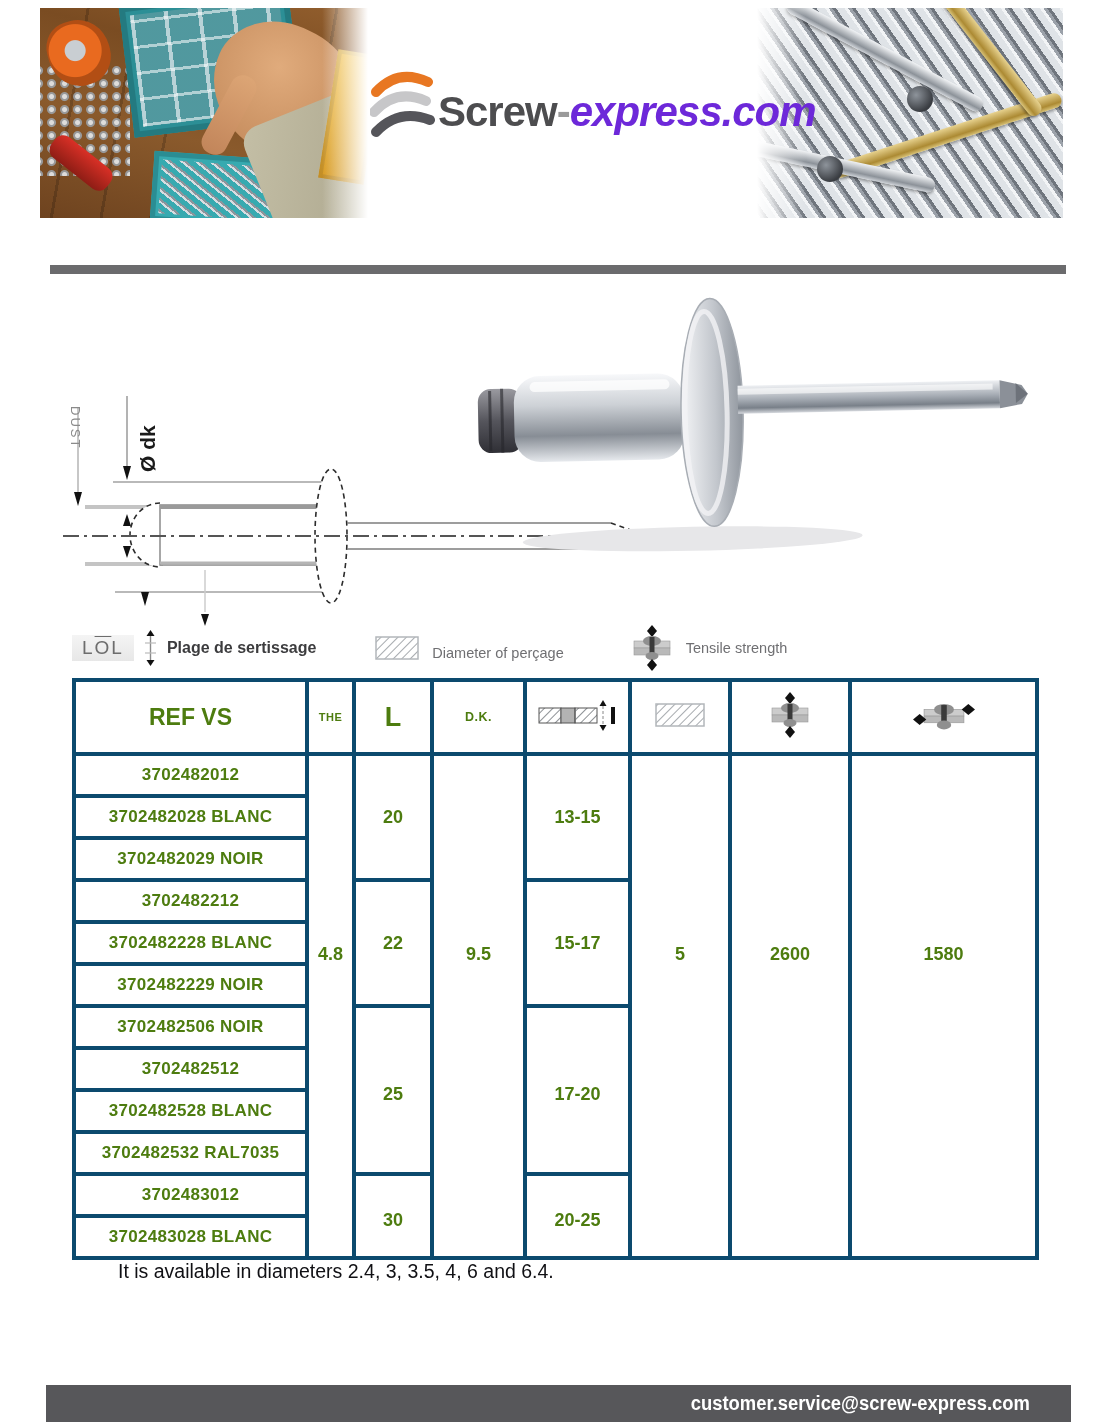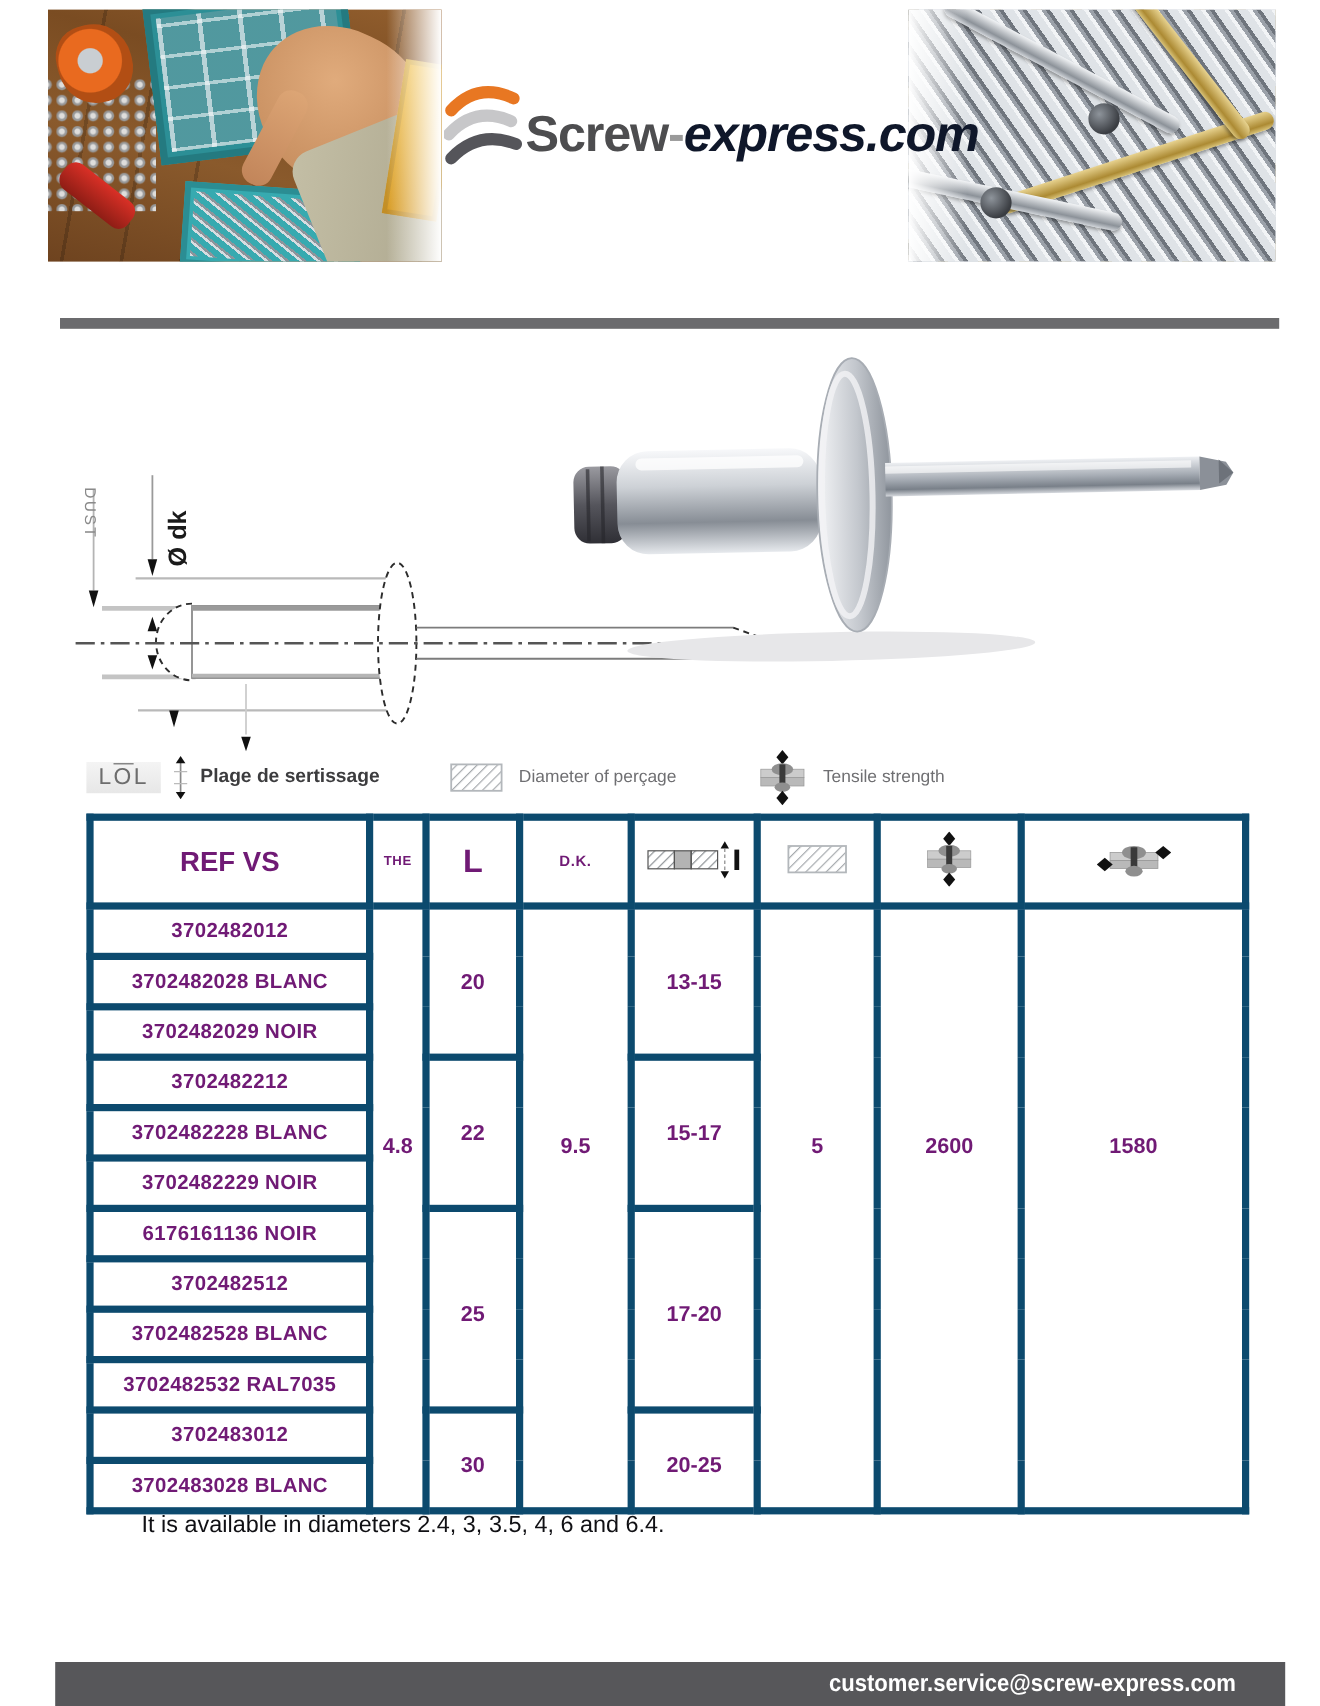--- a/index.html
+++ b/index.html
@@ -44,21 +44,21 @@
   .photo-right .rod { height:15px; border-radius:8px; background:linear-gradient(#f1f3f5,#8c9299 70%,#cfd3d8); box-shadow:0 2px 3px rgba(0,0,0,.35); }
   .photo-right .rod.brass { background:linear-gradient(#e7d28f,#ac8a33 70%,#d9c379); }
   .photo-right .head { width:26px; height:26px; border-radius:50%; background:radial-gradient(circle at 35% 35%, #8e949b, #3a3d42 70%); }
   .photo-right .fade { inset:0; background:linear-gradient(to right, #fff, rgba(255,255,255,0) 16%); }
 
   .logo { position:absolute; left:370px; top:66px; width:380px; height:100px; }
   .logo svg { position:absolute; left:0; top:4px; }
   .logo .words { position:absolute; left:68px; top:22px; white-space:nowrap; font-size:42px; font-weight:bold; letter-spacing:-1px; }
   .logo .w1 { color:#4d4d4f; }
   .logo .hy { color:#9a9a9a; font-weight:bold; }
-  .logo .w2 { color:#0f172a; font-style:italic; }
+  .logo .w2 { color:#6d28d9; font-style:italic; }
 
   .banner { position:absolute; left:40px; top:215px; width:1023px; height:50px; background:#E56B22;
     display:flex; align-items:center; justify-content:center; }
   .banner span { color:#fff; font-size:42px; font-weight:bold; transform:scaleX(.82); letter-spacing:0; }
   .banner-shadow { position:absolute; left:50px; top:265px; width:1016px; height:9px; background:#6b6b6d; }
 
   
   .figures svg { position:absolute; }
   #drawing { left:55px; top:330px; }
   #productphoto { left:430px; top:288px; }
@@ -67,21 +67,21 @@
   .legend { position:absolute; left:72px; top:626px; width:963px; height:44px; display:flex; align-items:center; }
   .legend .item { display:flex; align-items:center; }
   .lolbox { background:linear-gradient(#f4f4f4,#e7e7e7); color:#6d6d6d; font-size:19px; padding:2px 10px; letter-spacing:2px; }
   .lolbox .ovl { text-decoration:overline; }
   .leg-label-strong { font-size:16px; font-weight:bold; color:#3c3c3e; margin-left:10px; }
   .leg-label { font-size:14.5px; color:#6f6f72; margin-left:12px; }
   .legend .gap1 { width:10px; } 
 
   
   table.spec { position:absolute; left:72px; top:678px; border-collapse:collapse; table-layout:fixed; background:#fff; }
-  table.spec td, table.spec th { border:6px solid #0c4a6e; text-align:center; vertical-align:middle; color:#701a75; overflow:hidden; }
+  table.spec td, table.spec th { border:4px solid #0c4a6e; text-align:center; vertical-align:middle; color:#4d7c0f; overflow:hidden; }
   table.spec { border:3px solid #111; }
   tr.hdr { height:74px; }
   tr.r { height:42px; }
   .h-ref { font-size:23px; font-weight:bold; }
   .h-the { font-size:11px; font-weight:bold; letter-spacing:.5px; }
   .h-l { font-size:27px; font-weight:bold; }
   .h-dk { font-size:12.5px; font-weight:bold; letter-spacing:.5px; }
   td.ref { font-size:17px; font-weight:bold; letter-spacing:.3px; }
   td.mval { font-size:18px; font-weight:bold; }
   td.pullup { padding-bottom:104px; }
@@ -220,21 +220,21 @@
       <span class="gap1"></span>
       <svg width="13" height="36" viewBox="0 0 13 36">
         <line x1="6.5" y1="5" x2="6.5" y2="31" stroke="#8a8a8a" stroke-width="1.4"></line>
         <polygon points="6.5,0 10.5,6 2.5,6" fill="#111"></polygon>
         <polygon points="6.5,36 10.5,30 2.5,30" fill="#111"></polygon>
         <line x1="1" y1="13" x2="12" y2="13" stroke="#bbb" stroke-width="1.2"></line>
         <line x1="1" y1="23" x2="12" y2="23" stroke="#bbb" stroke-width="1.2"></line>
       </svg>
       <span class="leg-label-strong">Plage de sertissage</span>
     </div>
-    <div class="item" style="margin-left:58px;">
+    <div class="item" style="margin-left:58px;align-items:flex-end;">
       <svg width="46" height="26" viewBox="0 0 46 26">
         <defs>
             <pattern id="h1" width="6" height="6" patternUnits="userSpaceOnUse" patternTransform="rotate(45)">
           <line x1="0" y1="0" x2="0" y2="6" stroke="#a6aaae" stroke-width="2"></line>
             </pattern>
           </defs>
         <rect x="2" y="2" width="42" height="22" fill="url(#h1)" stroke="#b3b7bb" stroke-width="1.5"></rect>
       </svg>
       <span class="leg-label">Diameter of perçage</span>
     </div>
@@ -340,21 +340,21 @@
         <td class="mval" rowspan="3">22</td>
         <td class="mval" rowspan="3">15-17</td>
       </tr>
       <tr class="r">
           <td class="ref">3702482228 BLANC</td>
         </tr>
       <tr class="r">
           <td class="ref">3702482229 NOIR</td>
         </tr>
       <tr class="r">
-        <td class="ref">6176161136 NOIR</td>
+        <td class="ref">3702482506 NOIR</td>
         <td class="mval topal" rowspan="4">25</td>
         <td class="mval topal" rowspan="4">17-20</td>
       </tr>
       <tr class="r">
           <td class="ref">3702482512</td>
         </tr>
       <tr class="r">
           <td class="ref">3702482528 BLANC</td>
         </tr>
       <tr class="r">

